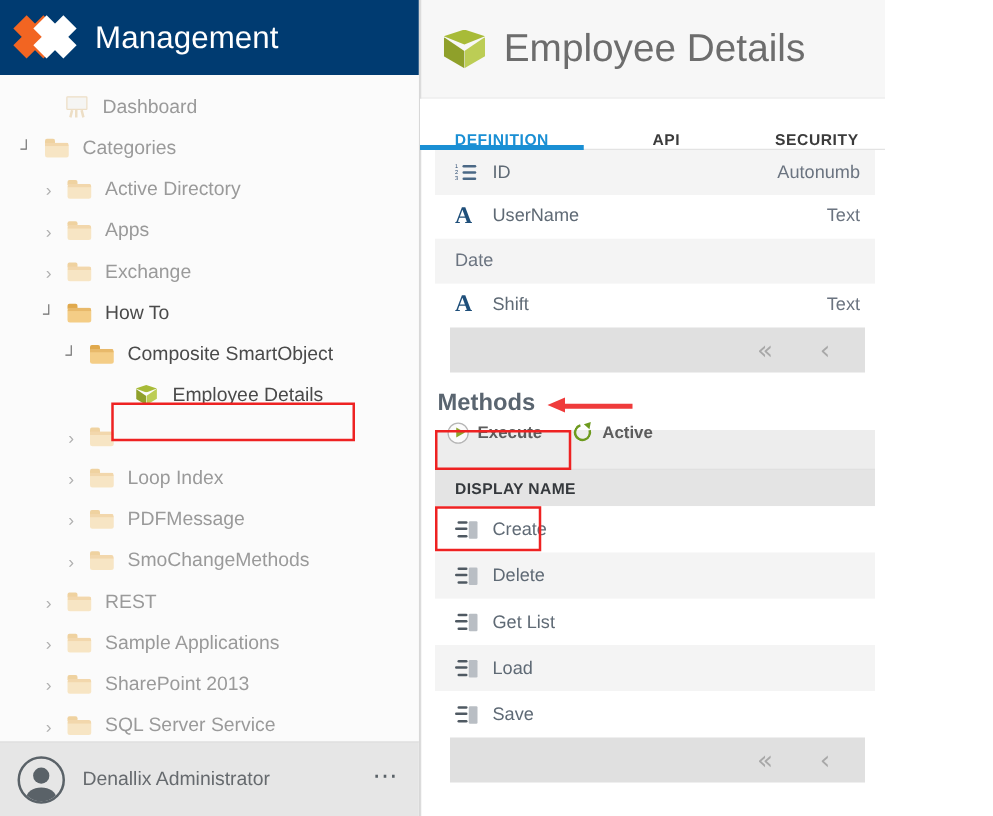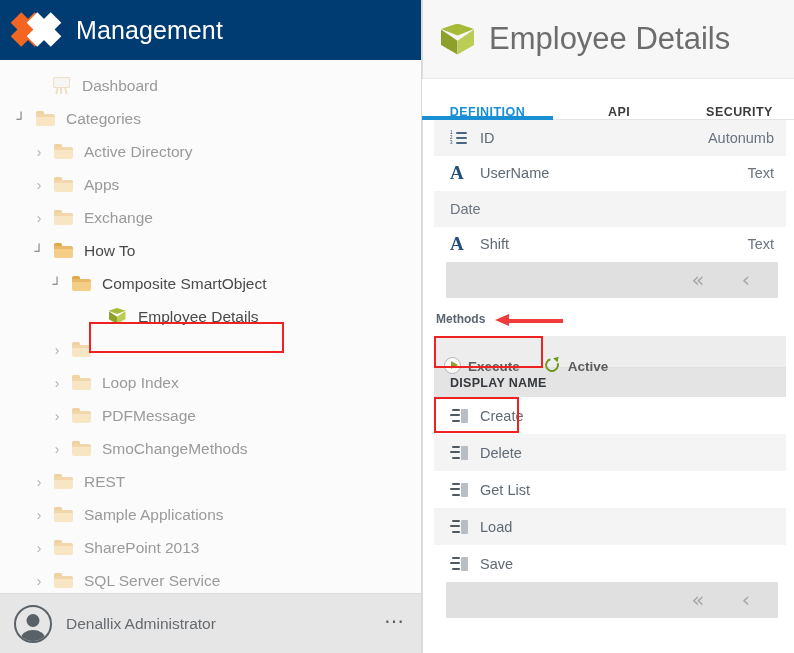--- a/index.html
+++ b/index.html
@@ -6,21 +6,21 @@
   html, body {
     width: 794px; height: 653px;
     font-family: "Liberation Sans", sans-serif;
     background: #ffffff;
     overflow: hidden;
   }
   .app { position: relative; width: 794px; height: 653px; display: flex; }
 
   
   .left-panel {
-    width: 422px; height: 653px;
+    width: 336px; height: 653px;
     background: #fbfbfb;
     display: flex; flex-direction: column;
     position: relative;
     border-right: 1px solid #d8d8d8;
   }
   .brand-bar {
     height: 60px; background: #003b71;
     display: flex; align-items: center;
     flex: 0 0 60px;
   }
@@ -200,42 +200,42 @@
     display: flex; align-items: center; justify-content: flex-end;
     padding-right: 8px;
     margin: 0 8px 0 12px;
   }
   .pager .pbtn {
     width: 48px; text-align: center; color: #a8a8a8; font-size: 21px;
     line-height: 20px; font-family: "DejaVu Sans", sans-serif;
   }
 
   .section-title {
-    font-size: 12px; font-weight: bold; color: #5a6570;
+    font-size: 19px; font-weight: bold; color: #5a6570;
     padding: 14px 0 10px 14px;
-    display: flex; align-items: flex-end;
+    display: flex; align-items: center;
   }
   .arrow-annot {
     position: relative; width: 68px; height: 12px; margin-left: 10px; margin-top: 2px;
   }
   .arrow-annot .shaft { position: absolute; right: 0; top: 4.5px; width: 56px; height: 4px; background: #ef3b3b; }
   .arrow-annot .head {
     position: absolute; left: 0; top: 0; width: 0; height: 0;
     border-top: 6.5px solid transparent; border-bottom: 6.5px solid transparent;
     border-right: 14px solid #ef3b3b;
   }
 
   .toolbar {
     height: 32px; background: #ededed;
     display: flex; align-items: center;
     margin: 0 8px 0 12px;
     border-bottom: 1px solid #e0e0e0;
   }
   .tb-btn {
-    display: flex; align-items: flex-end; height: 44px;
+    display: flex; align-items: flex-start; height: 44px;
     padding: 0 14px 0 10px;
     font-size: 13.5px; font-weight: bold; color: #5c5c5c;
   }
   .tb-btn .lbl { padding-left: 7px; }
   .ic-play { position: relative; width: 17px; height: 17px; border-radius: 50%; border: 1.6px solid #b5b5b5; background: #fbfbfb; }
   .ic-play .tri {
     position: absolute; left: 5.5px; top: 3.6px; width: 0; height: 0;
     border-top: 4.2px solid transparent; border-bottom: 4.2px solid transparent;
     border-left: 7px solid #8aa32a;
   }

